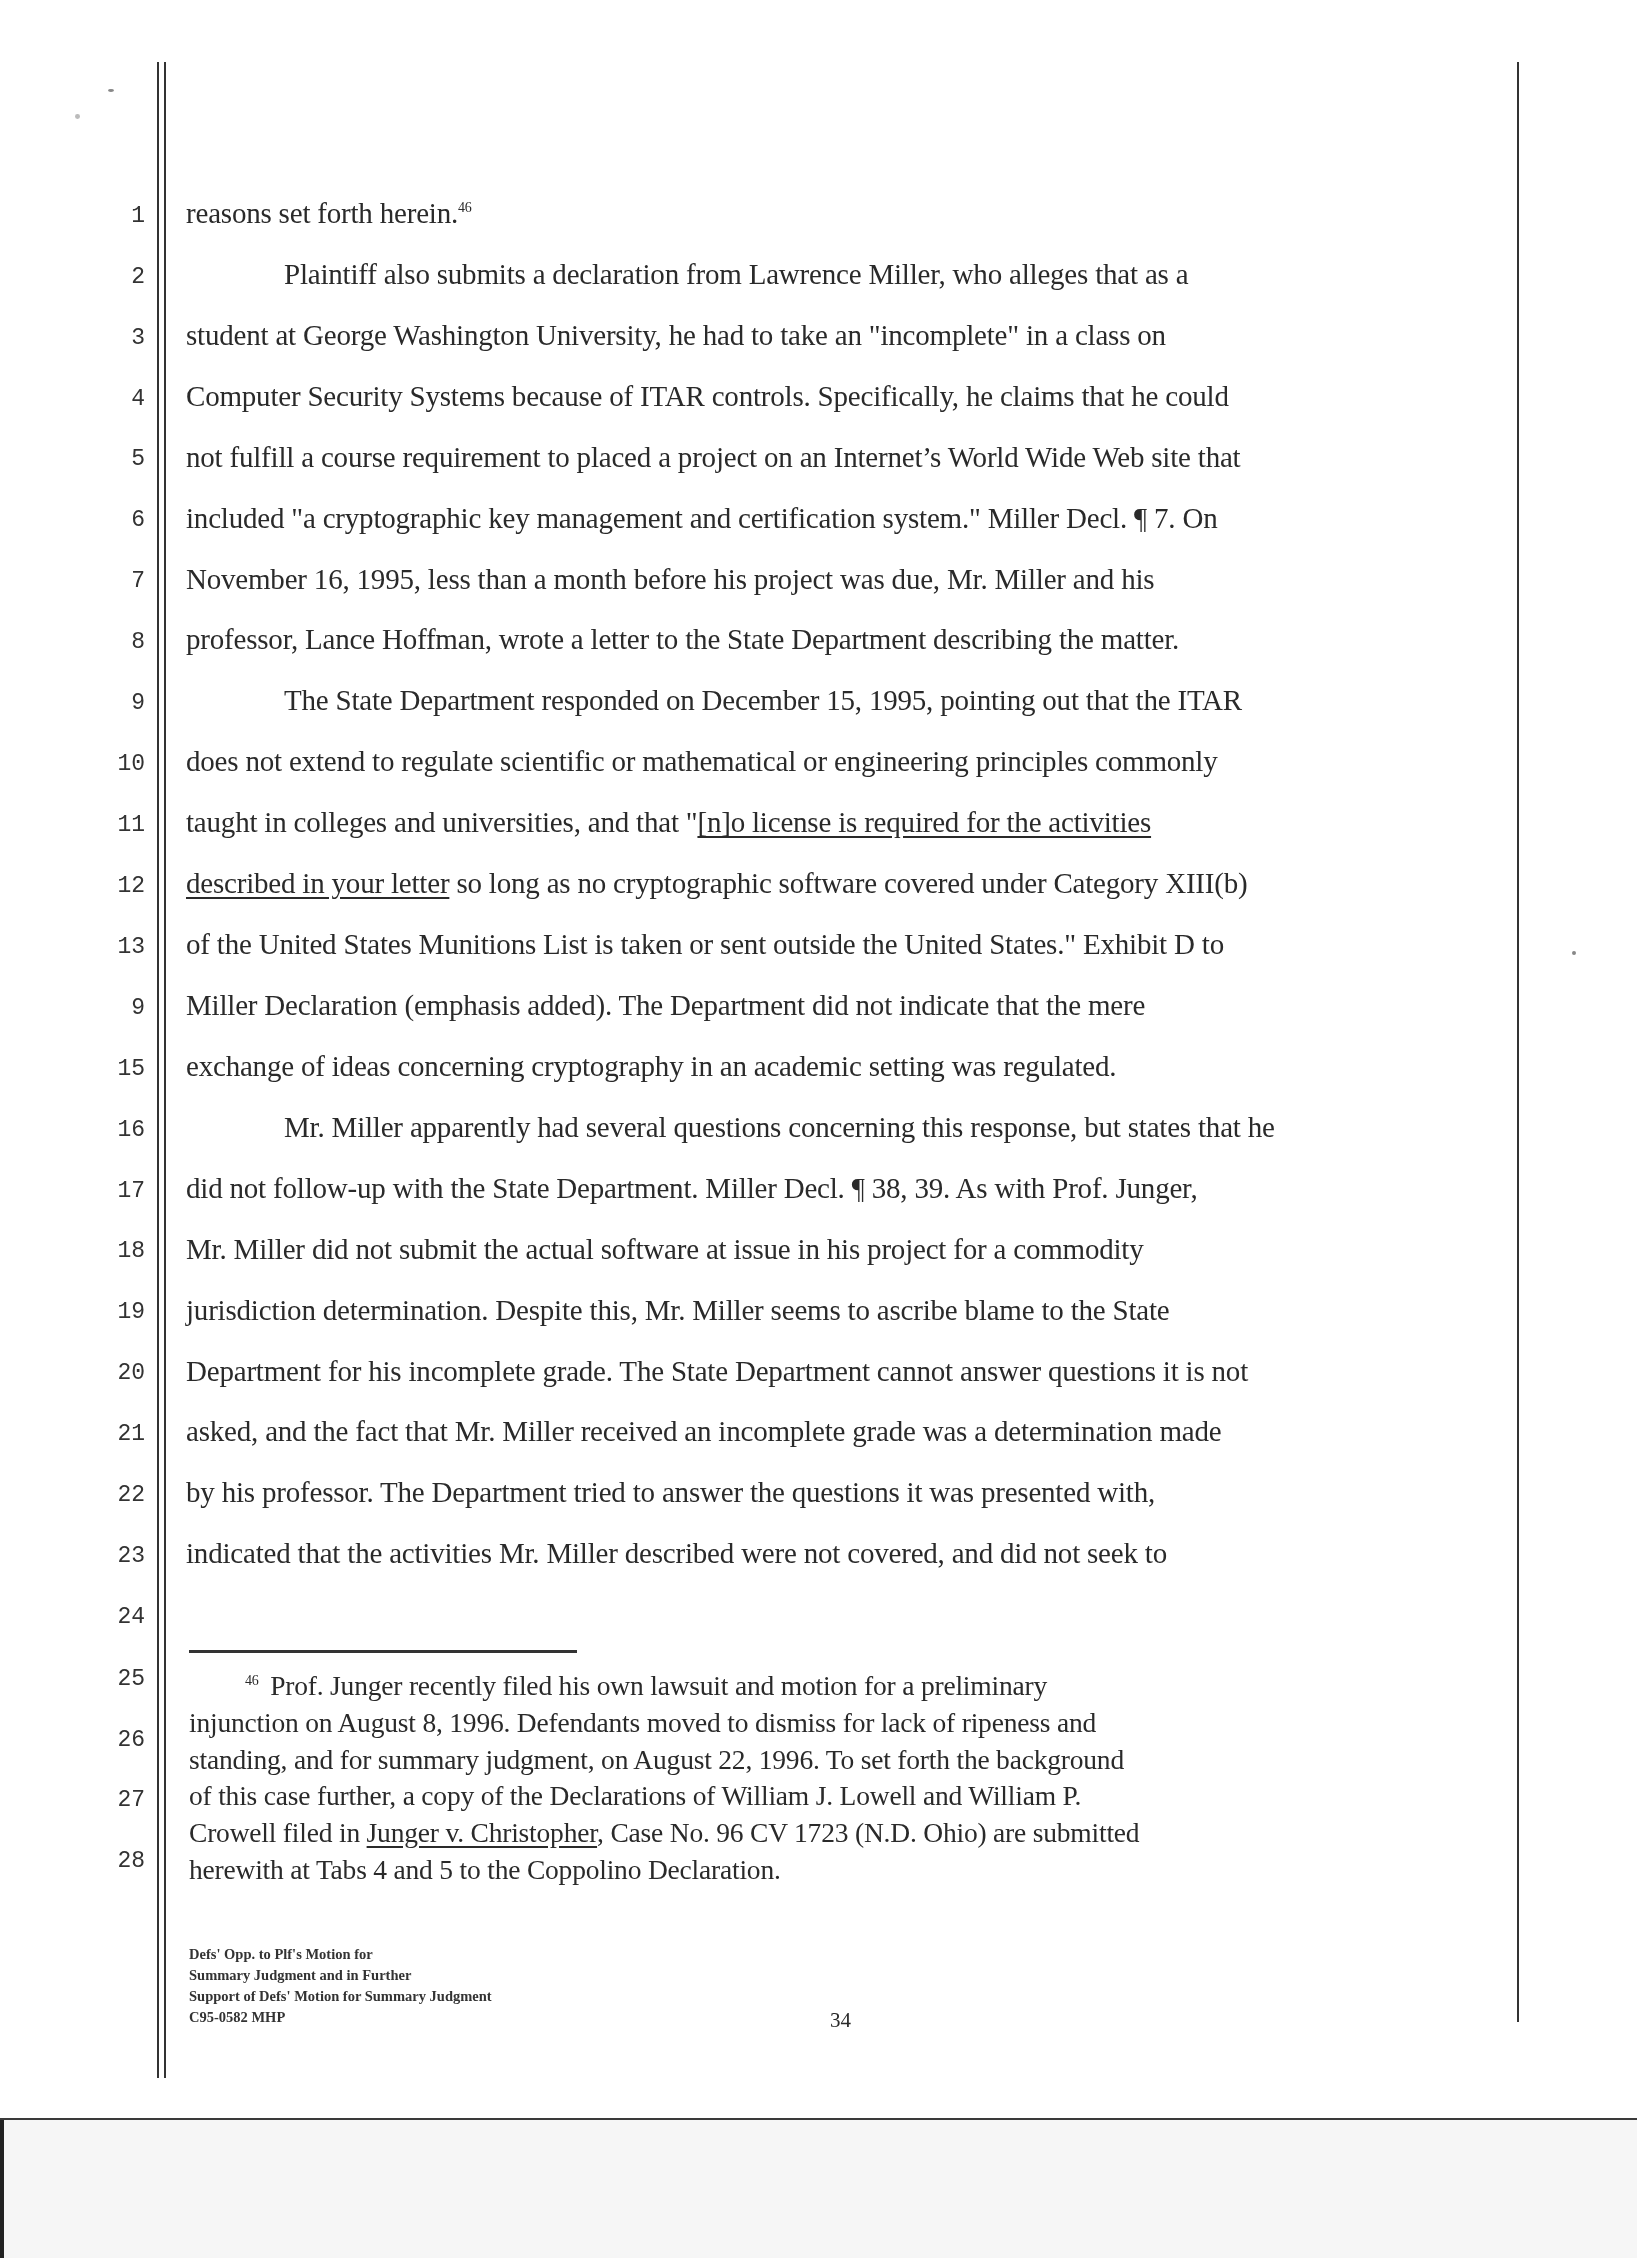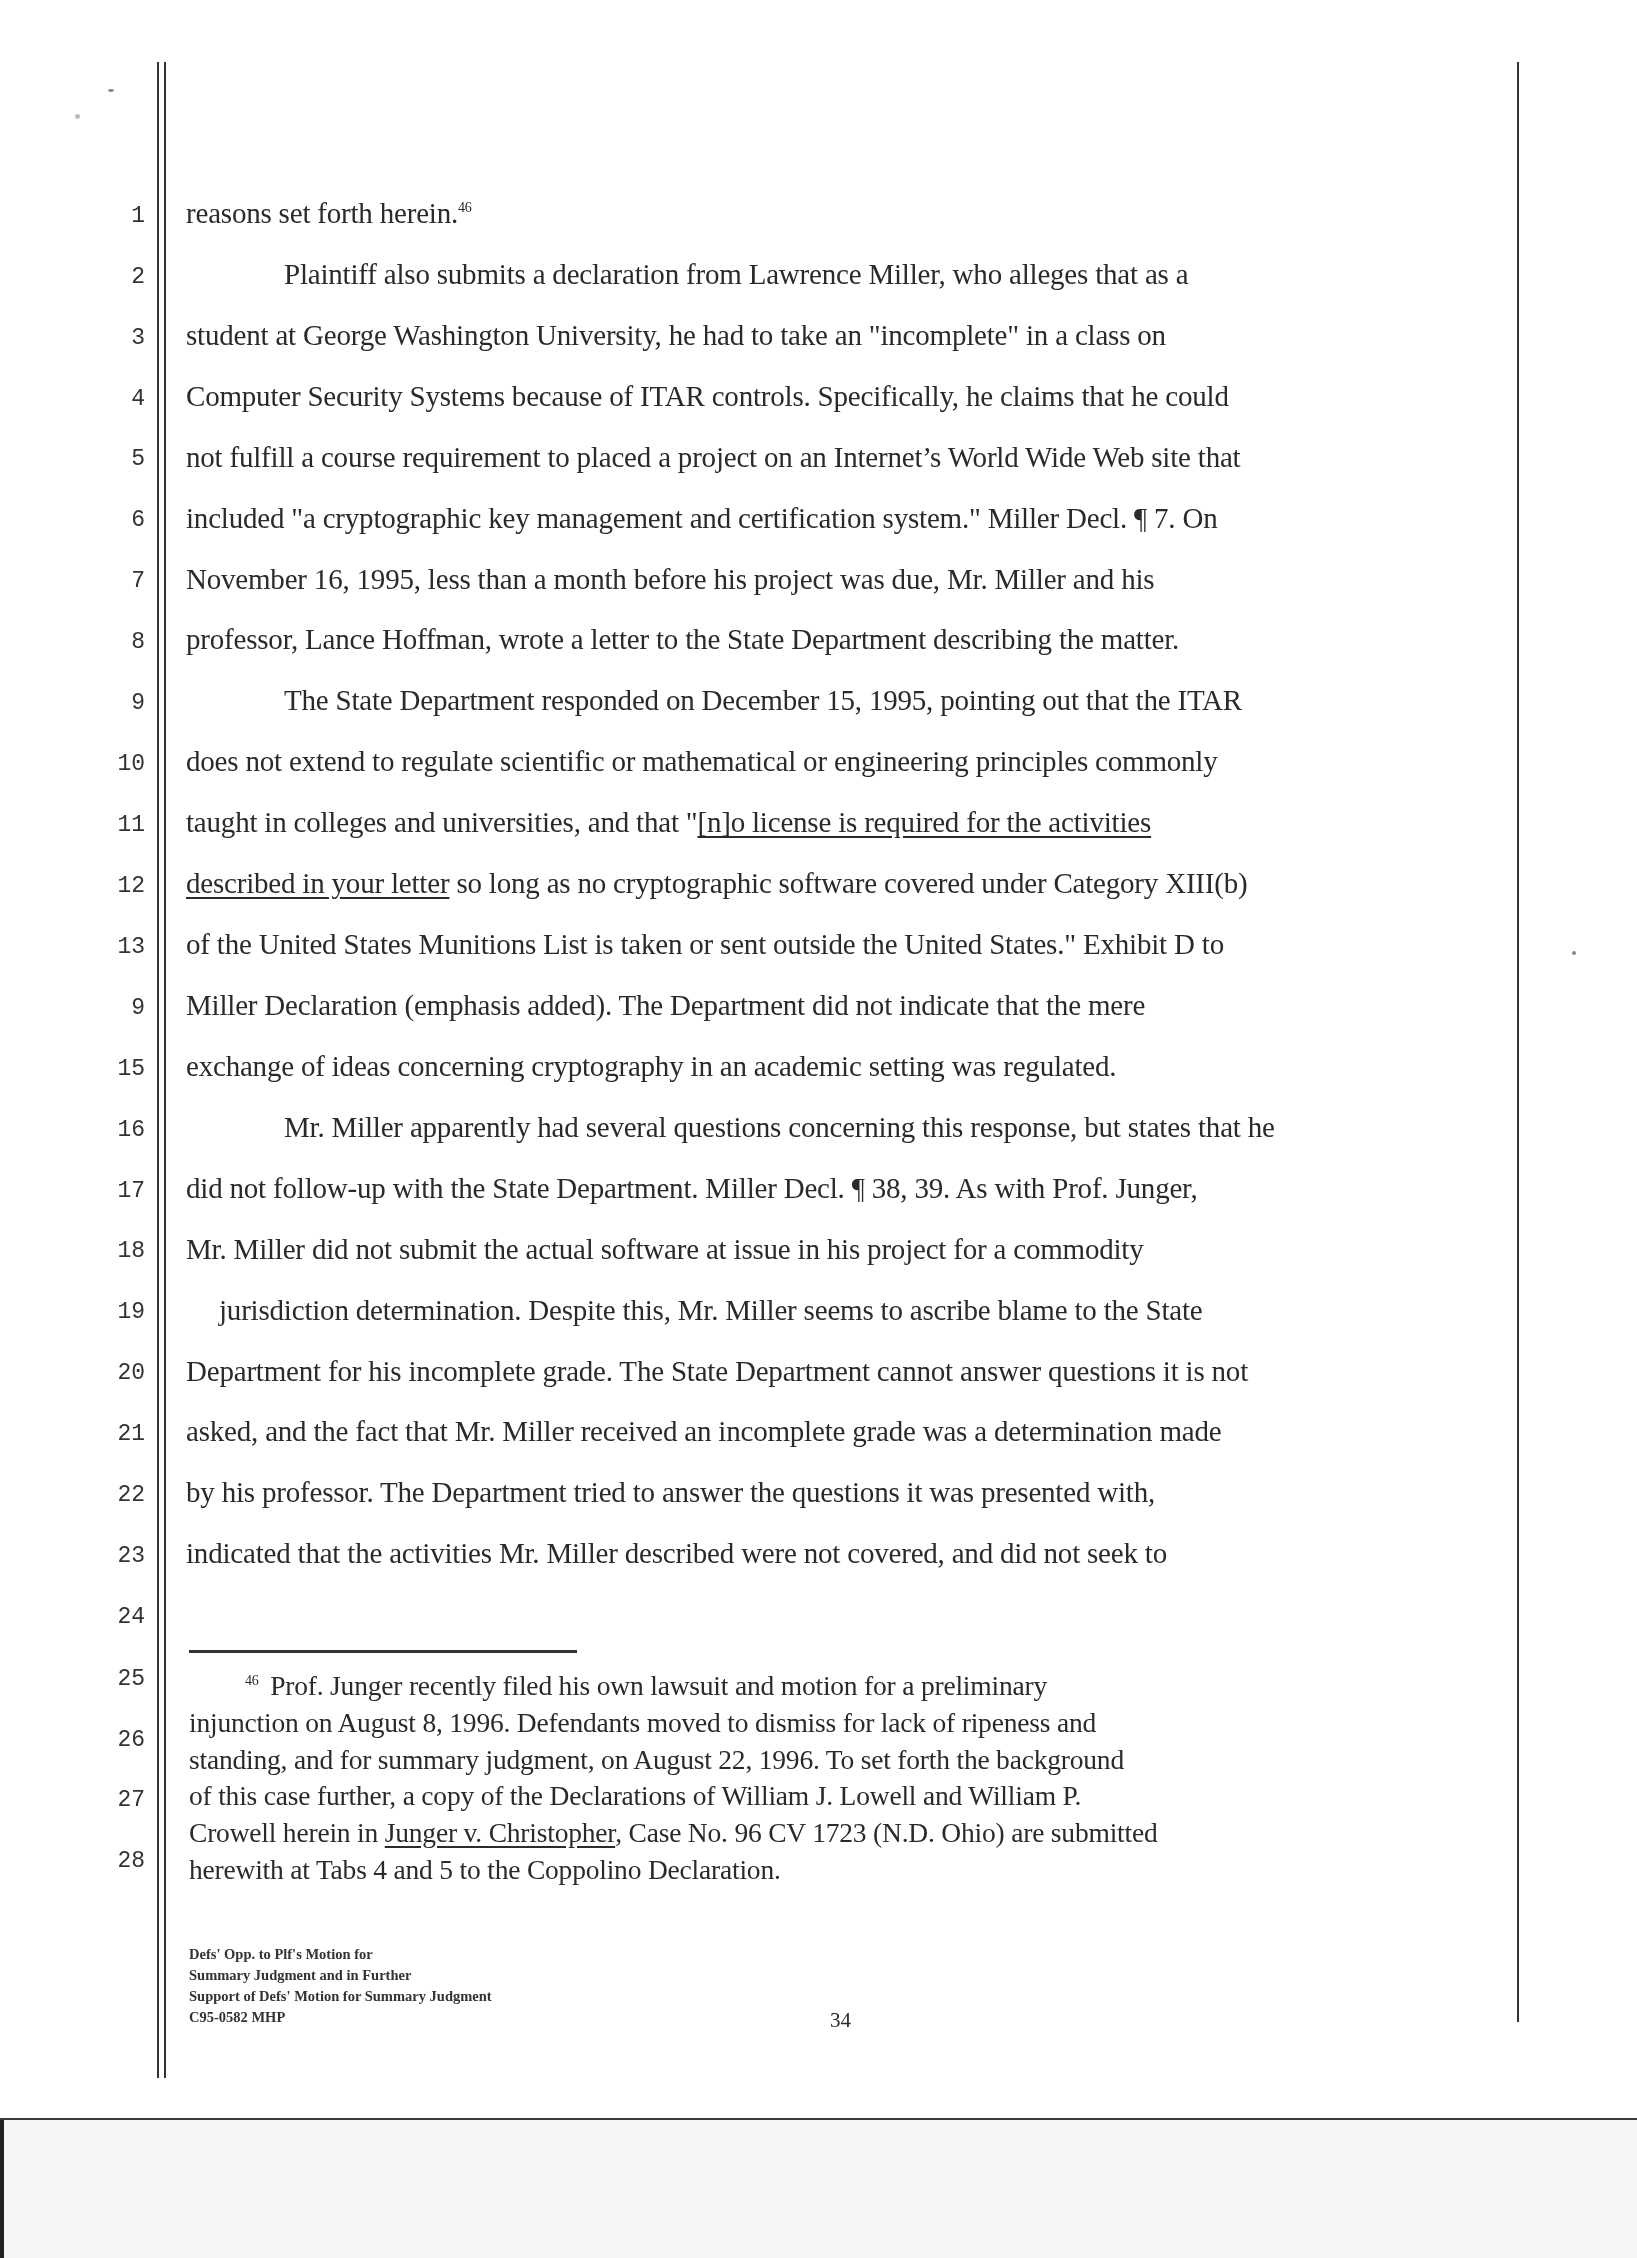--- a/index.html
+++ b/index.html
@@ -75,34 +75,34 @@
       <div class="tline indent" style="top: 684px;"><span>The State Department responded on December 15, 1995, pointing out that the ITAR</span></div>
       <div class="tline" style="top: 745px;"><span>does not extend to regulate scientific or mathematical or engineering principles commonly</span></div>
       <div class="tline" style="top: 806px;"><span>taught in colleges and universities, and that "</span><span class="u">[n]o license is required for the activities</span></div>
       <div class="tline" style="top: 867px;"><span class="u">described in your letter</span><span> so long as no cryptographic software covered under Category XIII(b)</span></div>
       <div class="tline" style="top: 928px;"><span>of the United States Munitions List is taken or sent outside the United States."  Exhibit D to</span></div>
       <div class="tline" style="top: 989px;"><span>Miller Declaration (emphasis added).  The Department did not indicate that the mere</span></div>
       <div class="tline" style="top: 1050px;"><span>exchange of ideas concerning cryptography in an academic setting was regulated.</span></div>
       <div class="tline indent" style="top: 1111px;"><span>Mr. Miller apparently had several questions concerning this response, but states that he</span></div>
       <div class="tline" style="top: 1172px;"><span>did not follow-up with the State Department.  Miller Decl. ¶ 38, 39.  As with Prof. Junger,</span></div>
       <div class="tline" style="top: 1233px;"><span>Mr. Miller did not submit the actual software at issue in his project for a commodity</span></div>
-      <div class="tline" style="top: 1294px; margin-left: 33px;"><span>jurisdiction determination.  Despite this, Mr. Miller seems to ascribe blame to the State</span></div>
+      <div class="tline" style="top: 1294px;"><span>jurisdiction determination.  Despite this, Mr. Miller seems to ascribe blame to the State</span></div>
       <div class="tline" style="top: 1355px;"><span>Department for his incomplete grade.  The State Department cannot answer questions it is not</span></div>
       <div class="tline" style="top: 1415px;"><span>asked, and the fact that Mr. Miller received an incomplete grade was a determination made</span></div>
       <div class="tline" style="top: 1476px;"><span>by his professor.  The Department tried to answer the questions it was presented with,</span></div>
       <div class="tline" style="top: 1537px;"><span>indicated that the activities Mr. Miller described were not covered, and did not seek to</span></div>
     </div>
 
   <div class="fnrule"></div>
   <div id="footnote">
       <div class="fline" style="top: 1670px; left: 245px;"><sup style="margin-right: 11.6px;">46</sup><span>Prof. Junger recently filed his own lawsuit and motion for a preliminary</span></div>
       <div class="fline" style="top: 1707px;"><span>injunction on August 8, 1996.  Defendants moved to dismiss for lack of ripeness and</span></div>
       <div class="fline" style="top: 1744px;"><span>standing, and for summary judgment, on August 22, 1996.  To set forth the background</span></div>
       <div class="fline" style="top: 1780px;"><span>of this case further, a copy of the Declarations of William J. Lowell and William P.</span></div>
-      <div class="fline" style="top: 1817px;"><span>Crowell herein in </span><span class="u">Junger v. Christopher</span><span>, Case No. 96 CV 1723 (N.D. Ohio) are submitted</span></div>
+      <div class="fline" style="top: 1817px;"><span>Crowell filed in </span><span class="u">Junger v. Christopher</span><span>, Case No. 96 CV 1723 (N.D. Ohio) are submitted</span></div>
       <div class="fline" style="top: 1854px;"><span>herewith at Tabs 4 and 5 to the Coppolino Declaration.</span></div>
     </div>
 
   <div id="footer-caption">
       <div class="footer-cap" style="top: 1946px;">Defs' Opp. to Plf's Motion for</div>
       <div class="footer-cap" style="top: 1967px;">Summary Judgment and in Further</div>
       <div class="footer-cap" style="top: 1988px;">Support of Defs' Motion for Summary Judgment</div>
       <div class="footer-cap" style="top: 2009px;">C95-0582 MHP</div>
     </div>
   <div class="pagenum">34</div>

